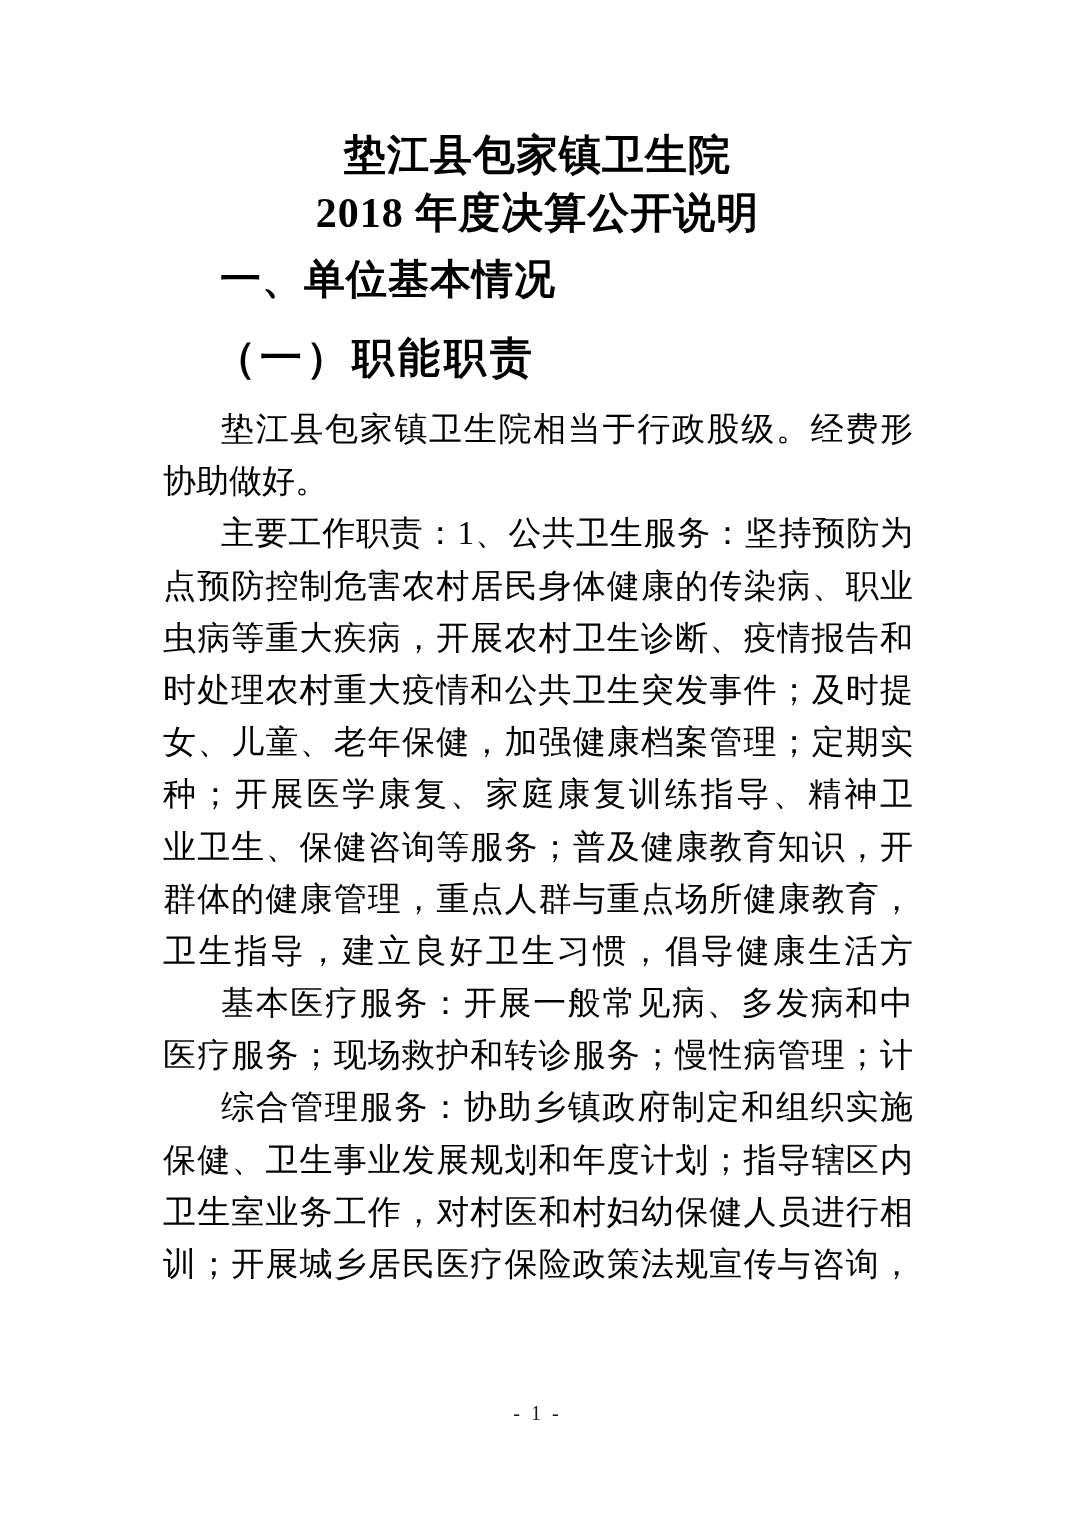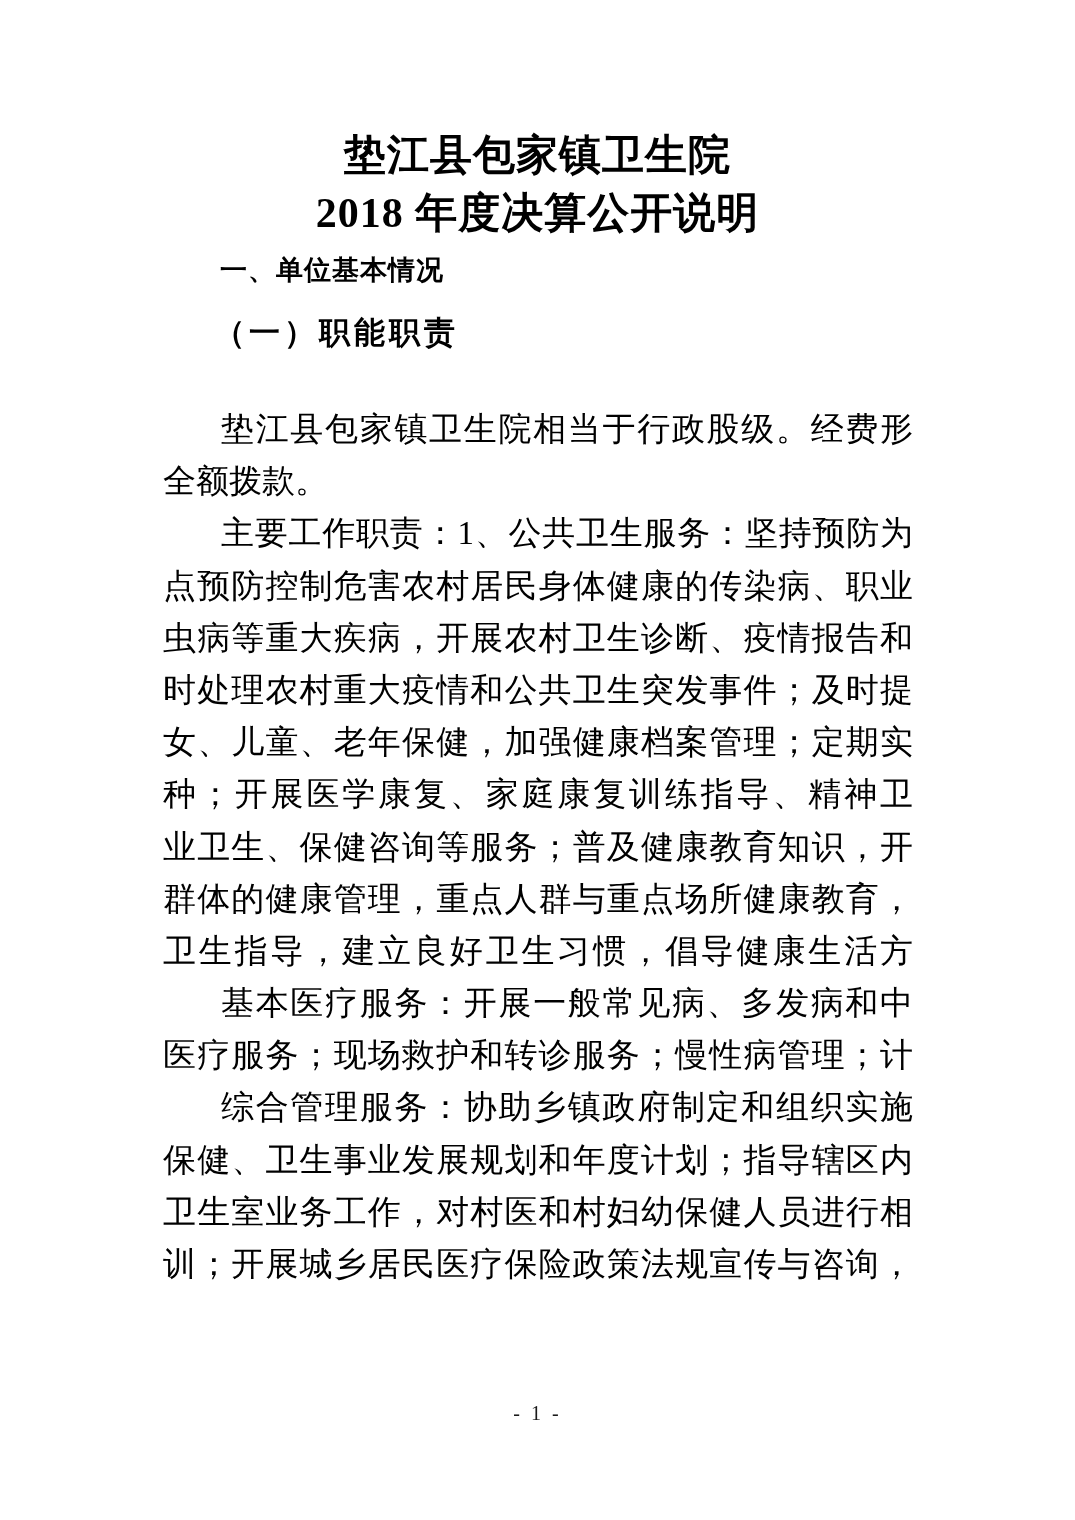--- a/index.html
+++ b/index.html
@@ -29,32 +29,32 @@
   }
   .title-line {
     white-space: nowrap;
   }
   .section-heading {
     position: absolute;
     top: 252px;
     left: 220px;
     margin: 0;
     font-family: Liberation Serif, serif;
-    font-size: 27px;
+    font-size: 41px;
     font-weight: bold;
     letter-spacing: 1px;
     white-space: nowrap;
   }
   .subsection-heading {
     position: absolute;
-    top: 312px;
+    top: 330px;
     left: 214px;
     margin: 0;
     font-family: "Liberation Serif", serif;
-    font-size: 31px;
+    font-size: 42px;
     font-weight: bold;
     letter-spacing: 4px;
     white-space: nowrap;
   }
   .body-block {
     position: absolute;
     top: 403px;
     left: 163px;
     width: 750px;
     font-size: 33px;
@@ -94,21 +94,21 @@
     <div class="title-line">垫江县包家镇卫生院</div>
     <div class="title-line">2018 年度决算公开说明</div>
   </header>
 
   <h1 class="section-heading">一、单位基本情况</h1>
 
   <h2 class="subsection-heading">（一）职能职责</h2>
 
   <main class="body-block" id="body-block">
       <div class="line indent">垫江县包家镇卫生院相当于行政股级。经费形式：财政</div>
-      <div class="line para-end">全额拨款。</div>
+      <div class="line para-end">协助做好。</div>
       <div class="line indent">主要工作职责：1、公共卫生服务：坚持预防为主，重</div>
       <div class="line">点预防控制危害农村居民身体健康的传染病、职业病、寄生</div>
       <div class="line">虫病等重大疾病，开展农村卫生诊断、疫情报告和监测，及</div>
       <div class="line">时处理农村重大疫情和公共卫生突发事件；及时提供农村妇</div>
       <div class="line">女、儿童、老年保健，加强健康档案管理；定期实施免疫接</div>
       <div class="line">种；开展医学康复、家庭康复训练指导、精神卫生、基本职</div>
       <div class="line">业卫生、保健咨询等服务；普及健康教育知识，开展个体和</div>
       <div class="line">群体的健康管理，重点人群与重点场所健康教育，进行爱国</div>
       <div class="line para-end">卫生指导，建立良好卫生习惯，倡导健康生活方式。</div>
       <div class="line indent">基本医疗服务：开展一般常见病、多发病和中医的基本</div>

